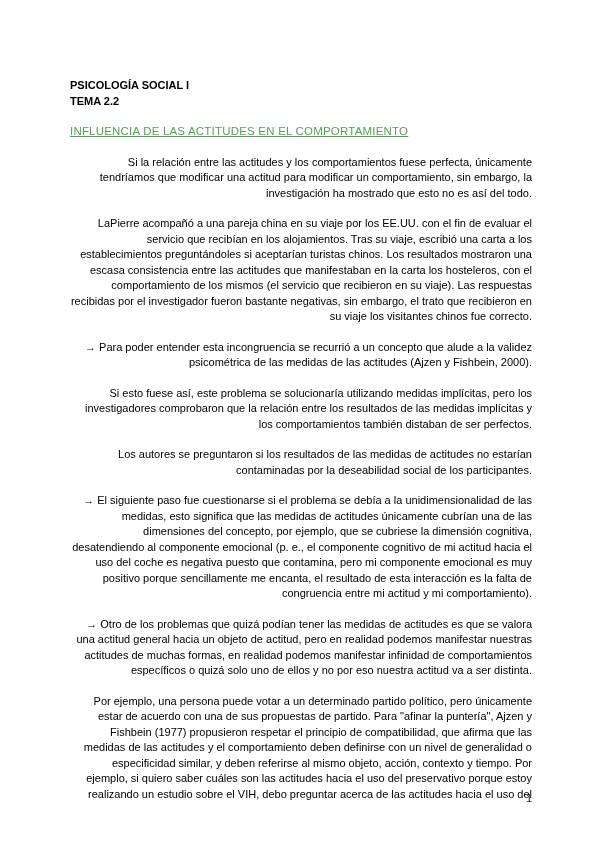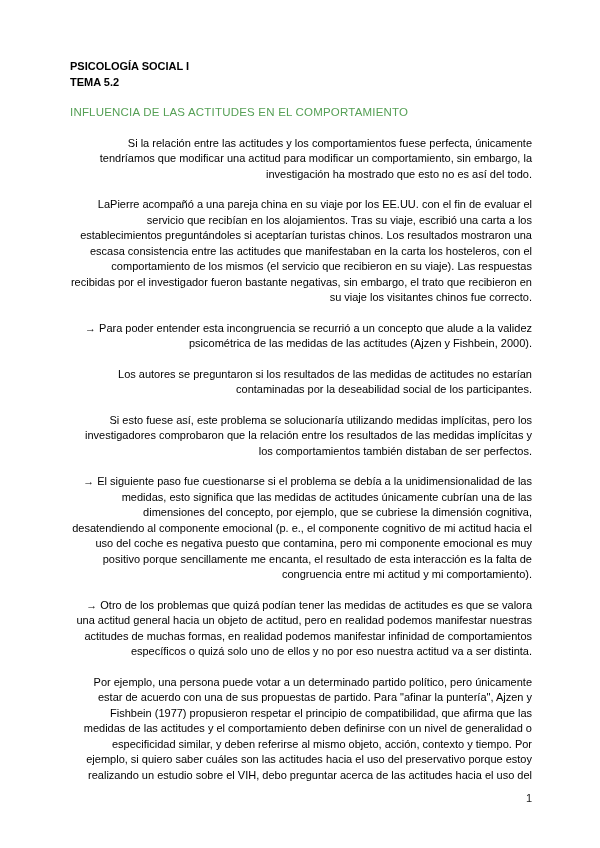--- a/index.html
+++ b/index.html
@@ -16,21 +16,21 @@
     color: #000000;
     -webkit-font-smoothing: antialiased;
   }
   .page {
     position: absolute;
     top: 0; left: 0;
     width: 600px;
     height: 816px;
     background: #ffffff;
     box-sizing: border-box;
-    padding: 59px 68px 0 70px;
+    padding: 78px 68px 0 70px;
   }
   .content {
     width: 462px;
     font-size: 11px;
     line-height: 15.5px;
   }
   .doc-header-line {
     font-weight: 700;
     font-size: 11px;
     line-height: 15.5px;
@@ -60,30 +60,30 @@
   }
 </style>
 </head>
 <body>
 
 <div class="page">
   <div class="content">
 
     <div class="doc-header">
       <p class="doc-header-line">PSICOLOGÍA SOCIAL I</p>
-      <p class="doc-header-line">TEMA 5.2</p>
+      <p class="doc-header-line">TEMA 2.2</p>
     </div>
 
-    <h1 class="doc-title" style="color: rgb(86, 160, 86);">INFLUENCIA DE LAS ACTITUDES EN EL COMPORTAMIENTO</h1>
+    <h1 class="doc-title" style="color: rgb(86, 160, 86); text-decoration: underline;">INFLUENCIA DE LAS ACTITUDES EN EL COMPORTAMIENTO</h1>
 
     <p class="para">Si la relación entre las actitudes y los comportamientos fuese perfecta, únicamente tendríamos que modificar una actitud para modificar un comportamiento, sin embargo, la investigación ha mostrado que esto no es así del todo.</p>
     <p class="para">LaPierre acompañó a una pareja china en su viaje por los EE.UU. con el fin de evaluar el servicio que recibían en los alojamientos. Tras su viaje, escribió una carta a los establecimientos preguntándoles si aceptarían turistas chinos. Los resultados mostraron una escasa consistencia entre las actitudes que manifestaban en la carta los hosteleros, con el comportamiento de los mismos (el servicio que recibieron en su viaje). Las respuestas recibidas por el investigador fueron bastante negativas, sin embargo, el trato que recibieron en su viaje los visitantes chinos fue correcto.</p>
     <p class="para">→ Para poder entender esta incongruencia se recurrió a un concepto que alude a la validez psicométrica de las medidas de las actitudes (Ajzen y Fishbein, 2000).</p>
+    <p class="para">Si esto fuese así, este problema se solucionaría utilizando medidas implícitas, pero los investigadores comprobaron que la relación entre los resultados de las medidas implícitas y los comportamientos también distaban de ser perfectos.</p>
     <p class="para">Los autores se preguntaron si los resultados de las medidas de actitudes no estarían contaminadas por la deseabilidad social de los participantes.</p>
-    <p class="para">Si esto fuese así, este problema se solucionaría utilizando medidas implícitas, pero los investigadores comprobaron que la relación entre los resultados de las medidas implícitas y los comportamientos también distaban de ser perfectos.</p>
     <p class="para">→ El siguiente paso fue cuestionarse si el problema se debía a la unidimensionalidad de las medidas, esto significa que las medidas de actitudes únicamente cubrían una de las dimensiones del concepto, por ejemplo, que se cubriese la dimensión cognitiva, desatendiendo al componente emocional (p. e., el componente cognitivo de mi actitud hacia el uso del coche es negativa puesto que contamina, pero mi componente emocional es muy positivo porque sencillamente me encanta, el resultado de esta interacción es la falta de congruencia entre mi actitud y mi comportamiento).</p>
     <p class="para">→ Otro de los problemas que quizá podían tener las medidas de actitudes es que se valora una actitud general hacia un objeto de actitud, pero en realidad podemos manifestar nuestras actitudes de muchas formas, en realidad podemos manifestar infinidad de comportamientos específicos o quizá solo uno de ellos y no por eso nuestra actitud va a ser distinta.</p>
     <p class="para">Por ejemplo, una persona puede votar a un determinado partido político, pero únicamente estar de acuerdo con una de sus propuestas de partido. Para "afinar la puntería", Ajzen y Fishbein (1977) propusieron respetar el principio de compatibilidad, que afirma que las medidas de las actitudes y el comportamiento deben definirse con un nivel de generalidad o especificidad similar, y deben referirse al mismo objeto, acción, contexto y tiempo. Por ejemplo, si quiero saber cuáles son las actitudes hacia el uso del preservativo porque estoy realizando un estudio sobre el VIH, debo preguntar acerca de las actitudes hacia el uso del</p>
 
   </div>
 
   <div class="page-number">1</div>
 </div>
 
 </body></html>

